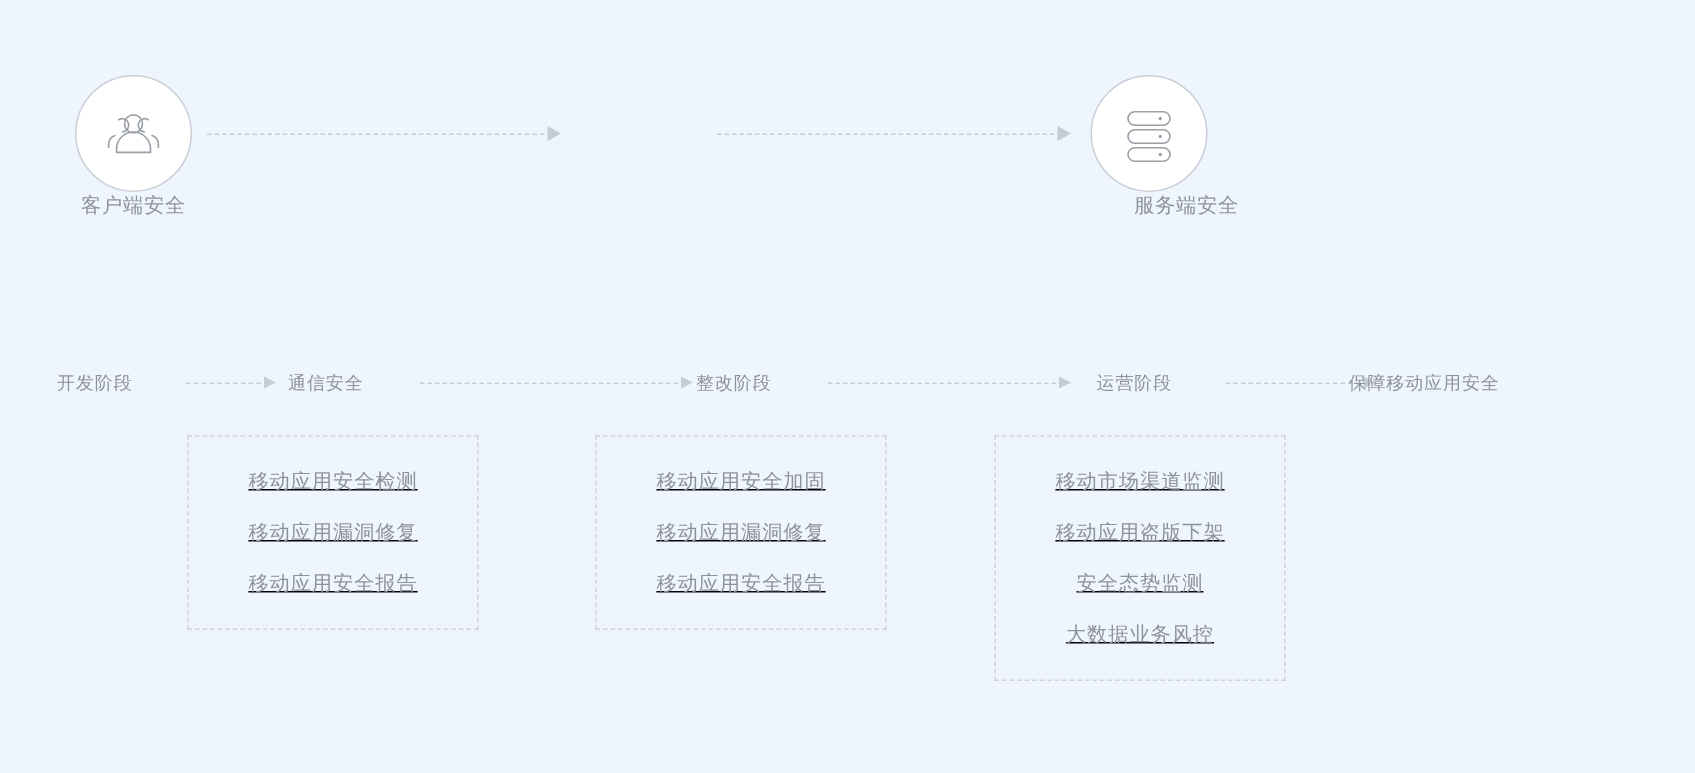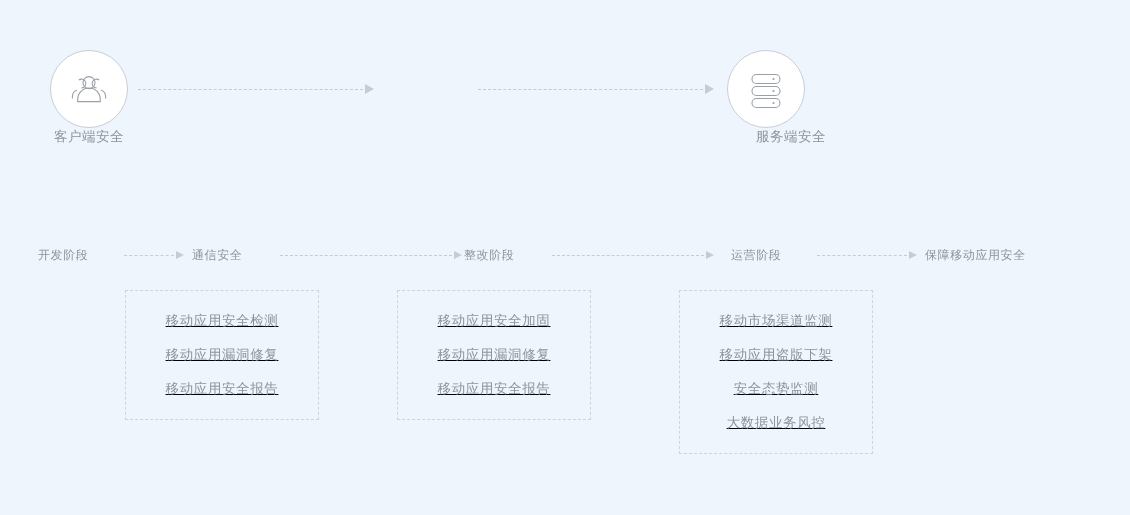--- a/index.html
+++ b/index.html
@@ -191,34 +191,34 @@
     <div class="dash"></div>
     <div class="head"></div>
   </div>
 
   <div class="phase-label" style="left:731px; top:245px;">运营阶段</div>
   <div class="phase-arrow" style="left:817px; top:250px; width:100px;">
     <div class="dash"></div>
     <div class="head"></div>
   </div>
 
-  <div class="phase-label" style="left:925px; top:245px;">保障移动应用安全</div>
+  <div class="phase-label" style="left:899px; top:245px;">保障移动应用安全</div>
 
   <div class="item-box" style="left:125px; top:290px; width:194px; height:130px;">
     <div class="item">移动应用安全检测</div>
     <div class="item">移动应用漏洞修复</div>
     <div class="item">移动应用安全报告</div>
   </div>
 
   <div class="item-box" style="left:397px; top:290px; width:194px; height:130px;">
     <div class="item">移动应用安全加固</div>
     <div class="item">移动应用漏洞修复</div>
     <div class="item">移动应用安全报告</div>
   </div>
 
-  <div class="item-box" style="left:679px; top:290px; width:194px; height:164px;">
+  <div class="item-box" style="left:663px; top:290px; width:194px; height:164px;">
     <div class="item">移动市场渠道监测</div>
     <div class="item">移动应用盗版下架</div>
     <div class="item">安全态势监测</div>
     <div class="item">大数据业务风控</div>
   </div>
 
 </div>
 
 </body></html>

